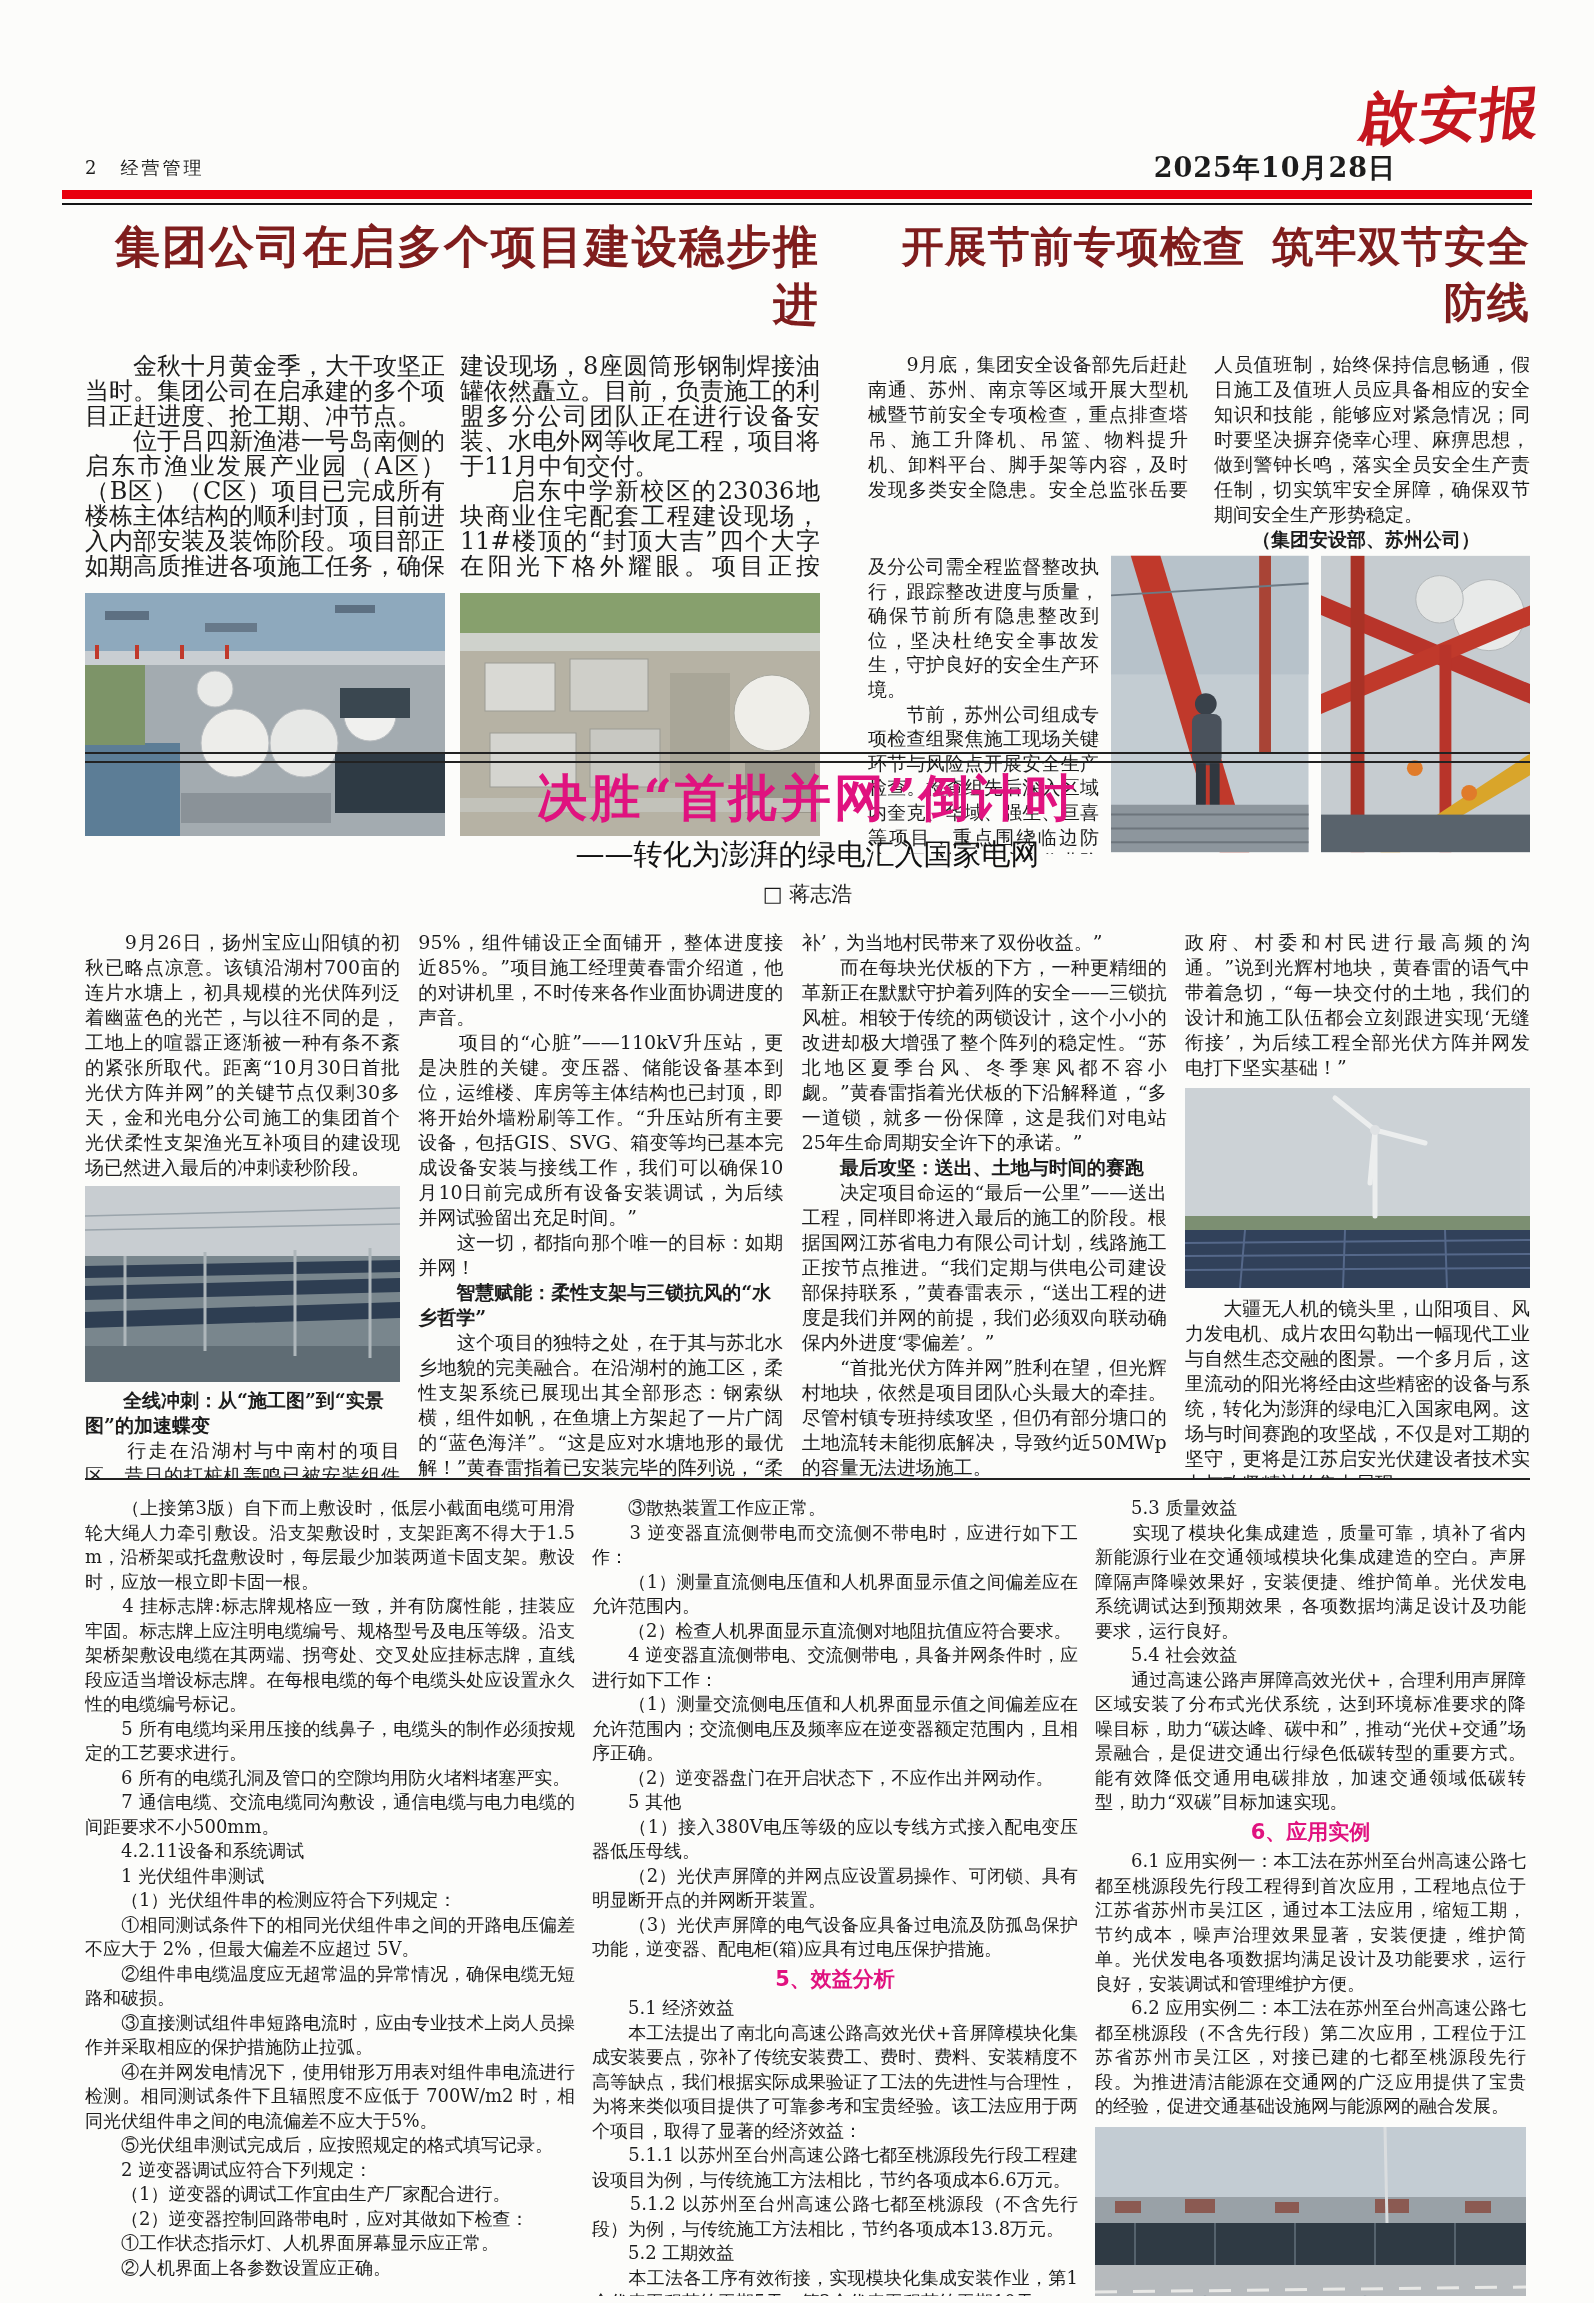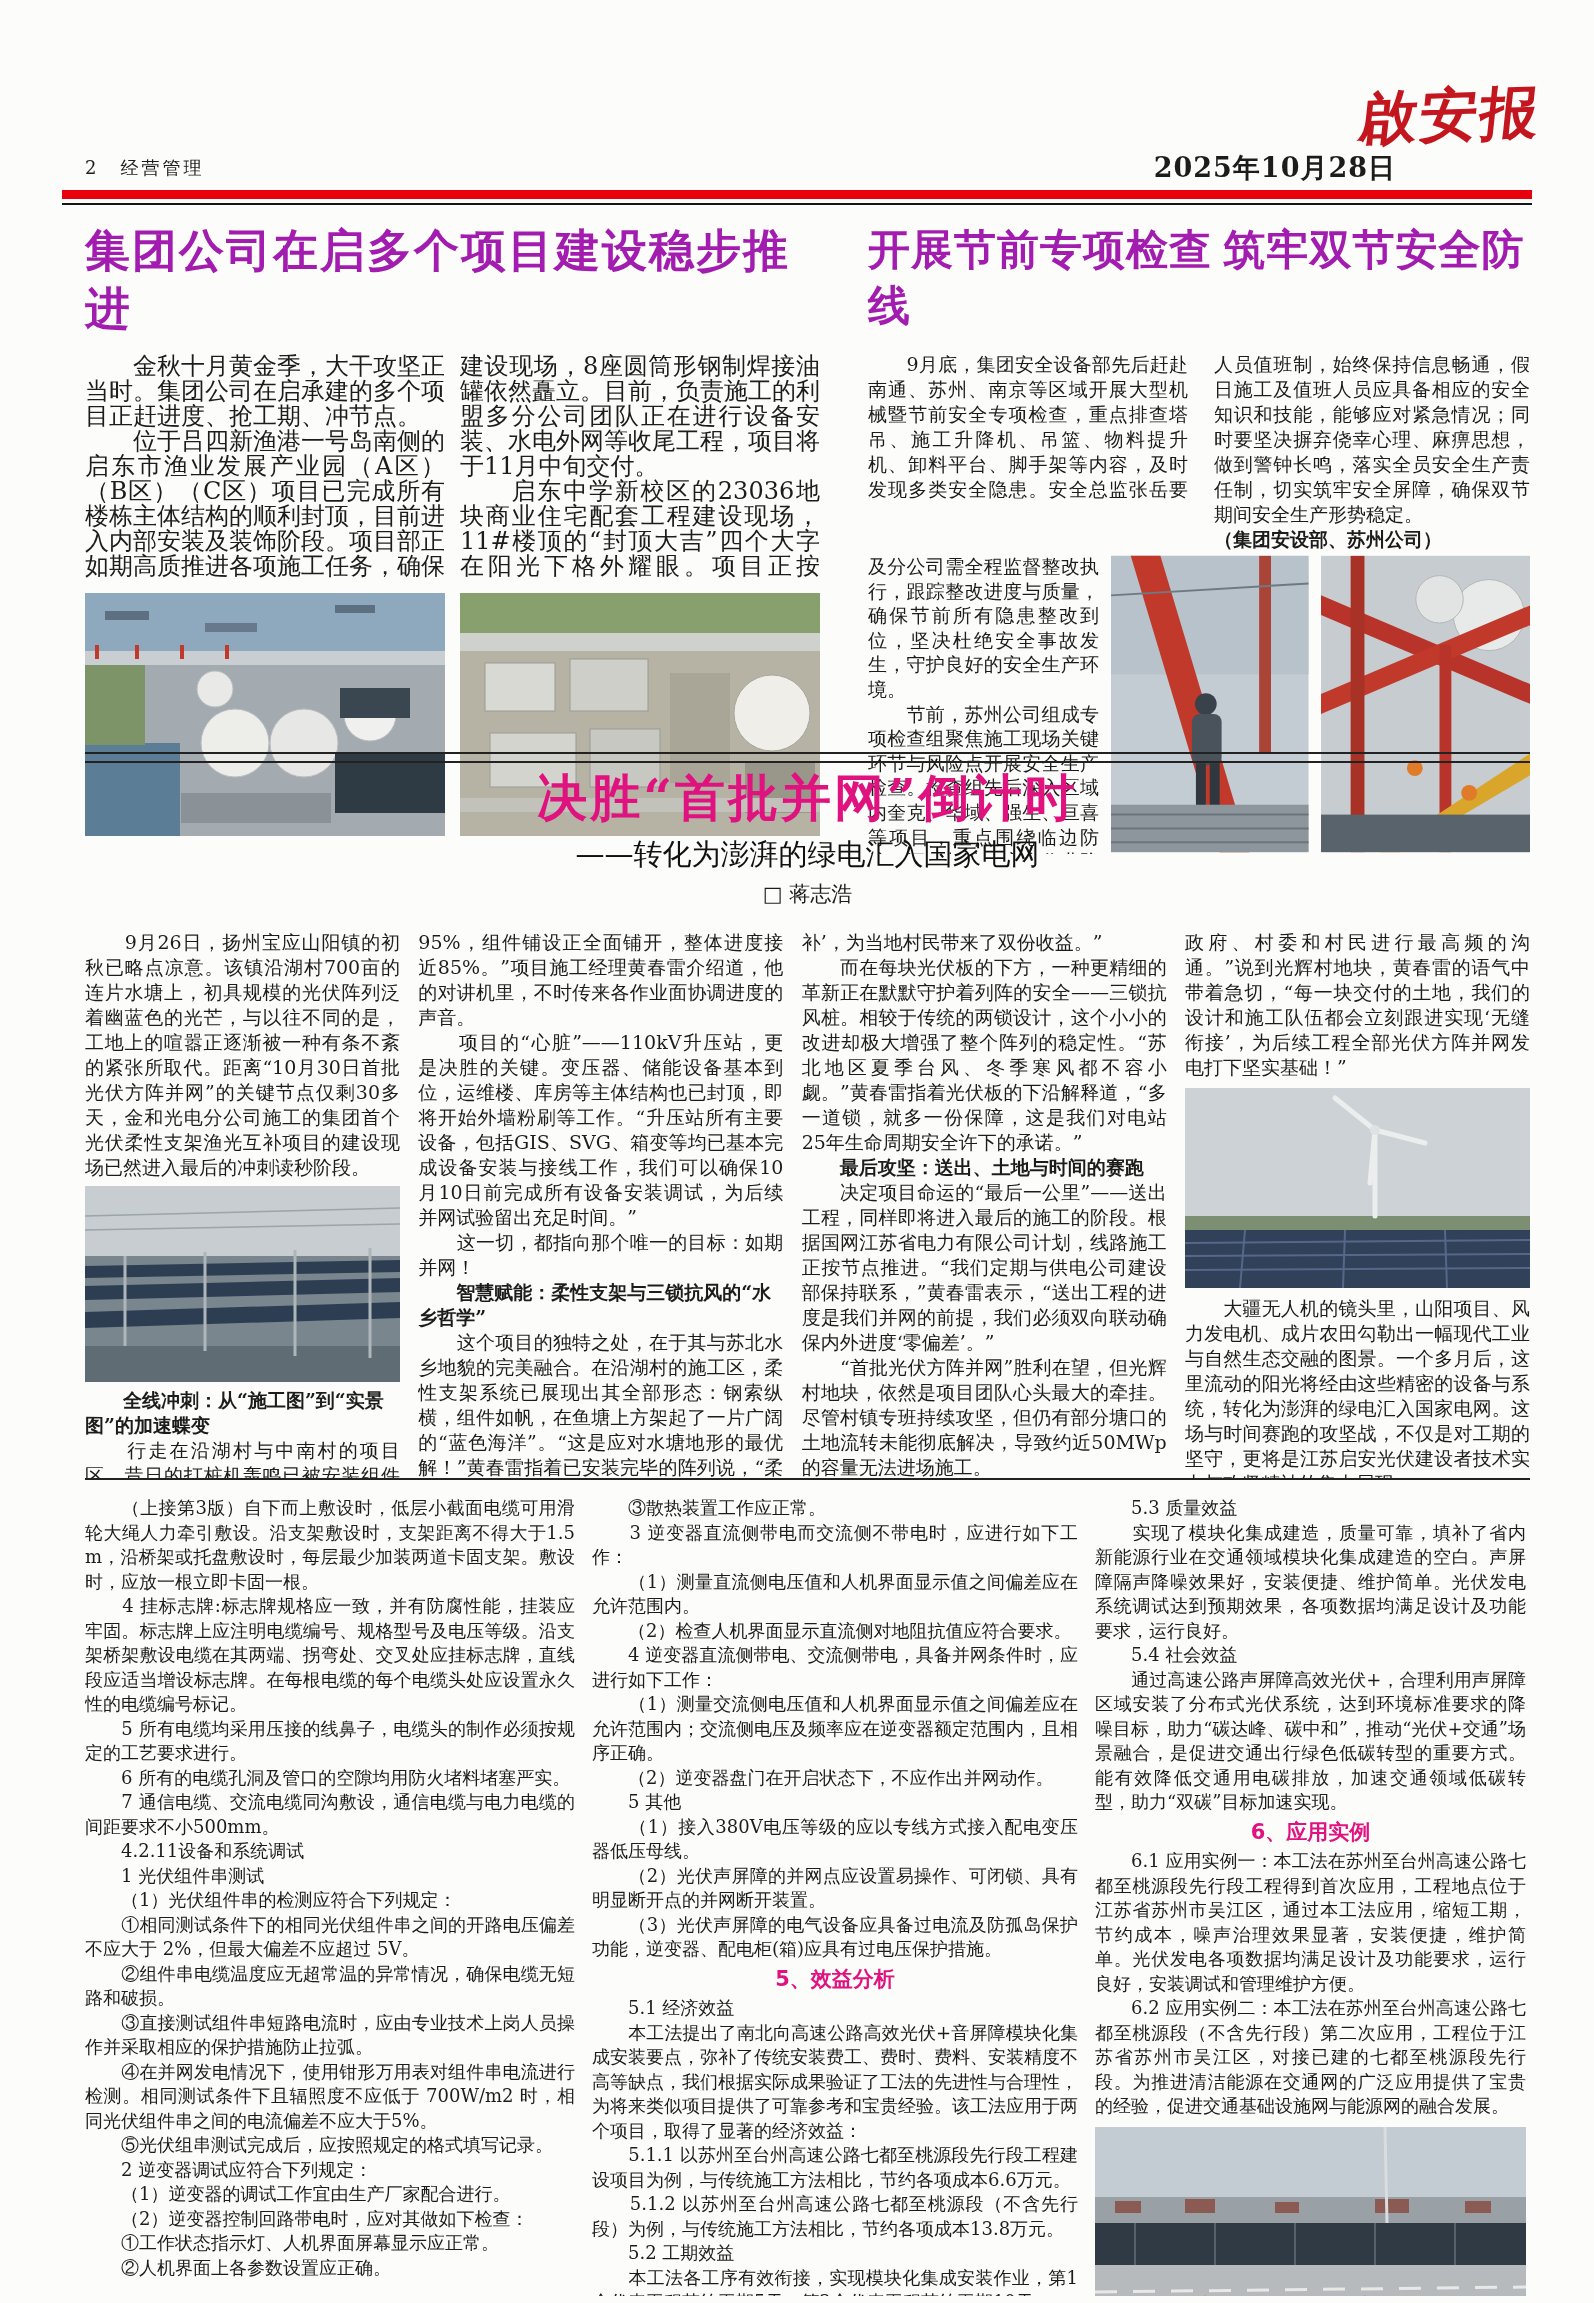--- a/index.html
+++ b/index.html
@@ -9,23 +9,23 @@
   .hdr-label{position:absolute;left:85px;top:156px;font-size:18px;letter-spacing:3px;}
   .hdr-date{position:absolute;right:198px;top:150px;font-size:27px;font-weight:bold;letter-spacing:1px;
             font-family:"DejaVu Serif","Liberation Serif",serif;}
   .masthead{position:absolute;right:54px;top:86px;font-size:58px;font-weight:bold;color:#c3161f;
             transform:skewX(-8deg) rotate(-2deg);letter-spacing:2px;line-height:1;
             font-family:"DejaVu Serif","Liberation Serif",serif;}
   .rule-red{position:absolute;left:62px;top:190px;width:1470px;height:9px;background:#e8000d;}
   .rule-black{position:absolute;left:62px;top:203px;width:1470px;height:2px;background:#151515;}
   
   .flow{white-space:pre-line;text-align:justify;}
-  .headline{font-family:Liberation Serif, serif;font-weight:bold;color:#a21caf;
-            text-align:left;letter-spacing:2px;}
-  .byline-right{text-align:left;padding-right:12px;}
+  .headline{font-family:Liberation Mono, monospace;font-weight:bold;color:#7f1d1d;
+            text-align:right;letter-spacing:2px;}
+  .byline-right{text-align:center;padding-right:12px;}
   .bold{font-weight:bold;}
   
   .art-left{position:absolute;left:85px;top:222px;width:735px;}
   .art-left .headline{font-size:45px;line-height:58px;margin-bottom:16px;}
   .art-left .cols{display:flex;gap:15px;}
   .art-left .col{width:360px;font-size:24px;line-height:25px;height:225px;overflow:hidden;}
   .art-left .photos{display:flex;gap:15px;margin-top:14px;}
   .art-right{position:absolute;left:868px;top:222px;width:662px;}
   .art-right .headline{font-size:42px;line-height:56px;margin-bottom:18px;letter-spacing:1px;}
   .art-right .row1{display:flex;gap:14px;}

